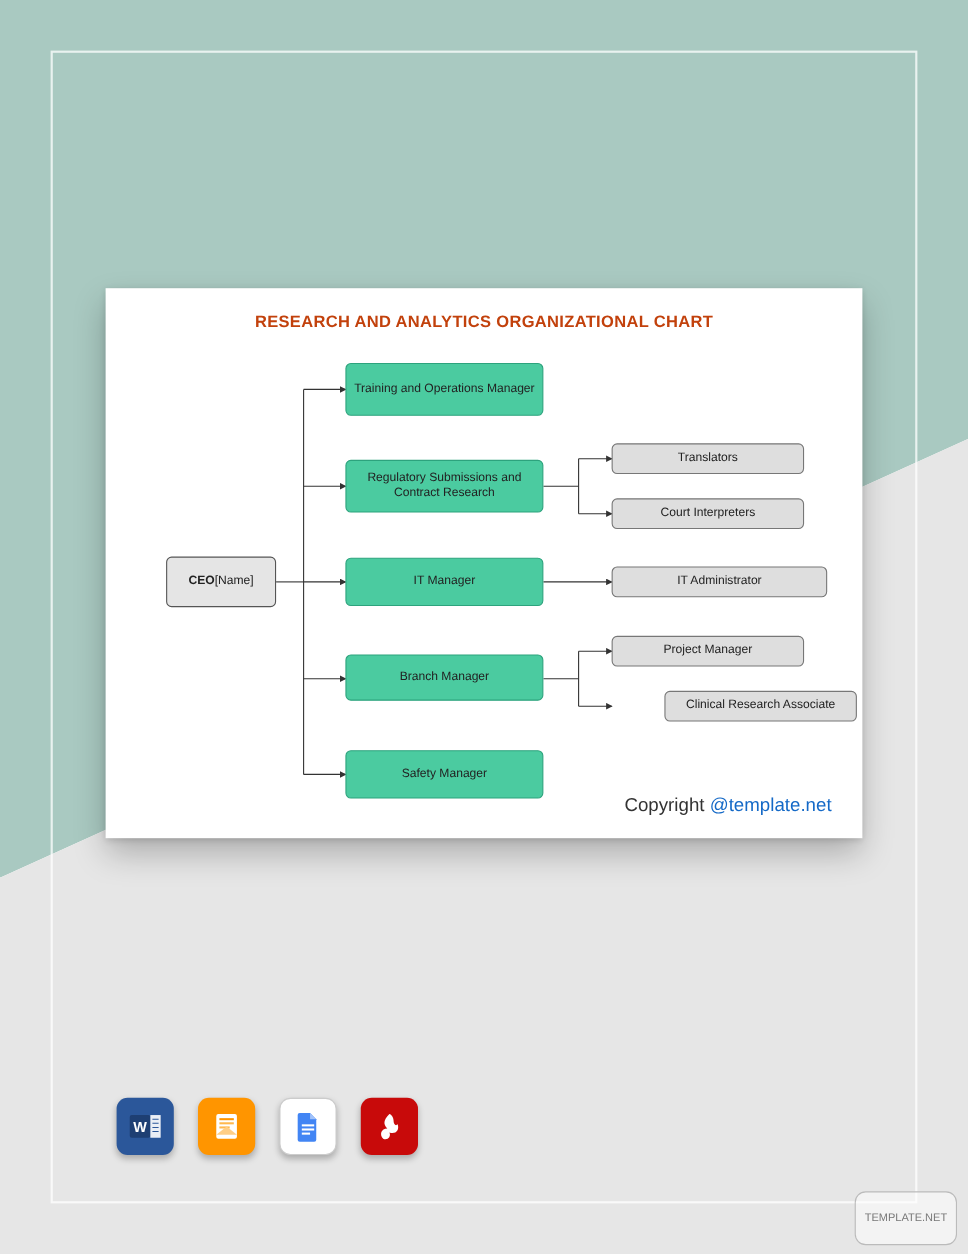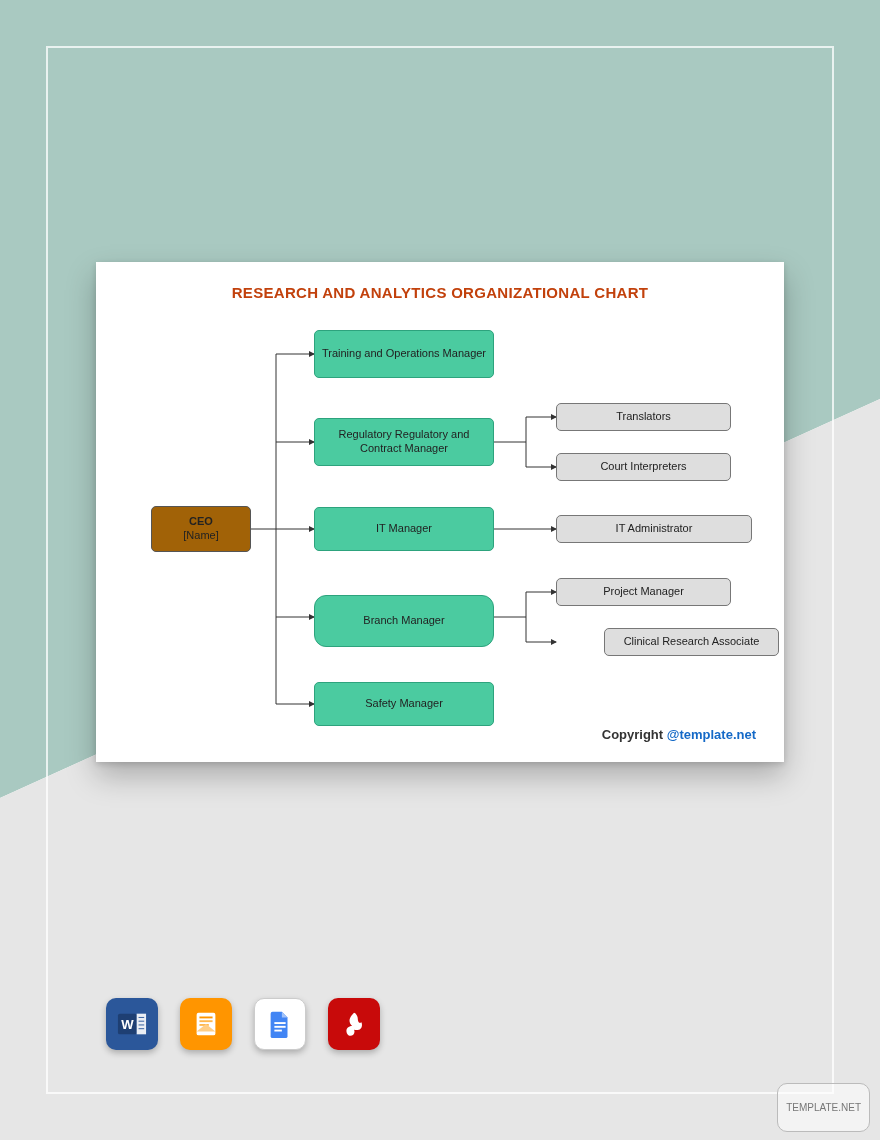--- a/index.html
+++ b/index.html
@@ -45,38 +45,37 @@
     align-items: center;
     justify-content: center;
     text-align: center;
     font-size: 11px;
     line-height: 1.25;
     color: #222;
     border-radius: 5px;
     padding: 4px 6px;
   }
   .node.ceo {
-    background: #a16207;
+    background: #e5e5e5;
     border: 1px solid #555;
-    flex-direction: column;
+    flex-direction: row;
   }
   .node.mgr {
     background: #4bcba0;
     border: 1px solid #2da37d;
   }
   .node.leaf {
     background: #dedede;
     border: 1px solid #777;
   }
   .copyright {
     position: absolute;
     right: 28px; bottom: 20px;
-    font-size: 13px;
+    font-size: 17px;
     color: #333;
-    font-weight: bold;
   }
   .copyright a { color: #1469c7; text-decoration: none; }
   
   .wires { position: absolute; left:0; top:0; width:100%; height:100%; }
   .wires line, .wires polyline { stroke: #333; stroke-width: 1; fill: none; }
   .arrow { fill: #333; }
   
   .icons-row {
     position: absolute;
     left: 106px; top: 998px;
@@ -145,23 +144,23 @@
       <line x1="430" y1="330" x2="460" y2="330" marker-end="url(#ah)"></line>
       <line x1="430" y1="380" x2="460" y2="380" marker-end="url(#ah)"></line>
     </svg>
 
     <div class="node ceo" style="left:55px; top:244px; width:100px; height:46px;">
       <div style="font-weight:700">CEO</div>
       <div>[Name]</div>
     </div>
 
     <div class="node mgr" style="left:218px; top:68px;  width:180px; height:48px;">Training and Operations Manager</div>
-    <div class="node mgr" style="left:218px; top:156px; width:180px; height:48px;">Regulatory Regulatory and Contract Manager</div>
+    <div class="node mgr" style="left:218px; top:156px; width:180px; height:48px;">Regulatory Submissions and Contract Research</div>
     <div class="node mgr" style="left:218px; top:245px; width:180px; height:44px;">IT Manager</div>
-    <div class="node mgr" style="left:218px; top:333px; width:180px; height:52px;border-radius:12px;">Branch Manager</div>
+    <div class="node mgr" style="left:218px; top:333px; width:180px; height:42px;">Branch Manager</div>
     <div class="node leaf" style="left:460px; top:141px; width:175px; height:28px;">Translators</div>
 
     <div class="node mgr" style="left:218px; top:420px; width:180px; height:44px;">Safety Manager</div>
     <div class="node leaf" style="left:460px; top:191px; width:175px; height:28px;">Court Interpreters</div>
     <div class="node leaf" style="left:460px; top:253px; width:196px; height:28px;">IT Administrator</div>
     <div class="node leaf" style="left:460px; top:316px; width:175px; height:28px;">Project Manager</div>
     <div class="node leaf" style="left:460px; top:366px; width:175px; height:28px;margin-left:48px;">Clinical Research Associate</div>
 
     <div class="copyright">
       <span>Copyright </span><a href="#">@template.net</a>

